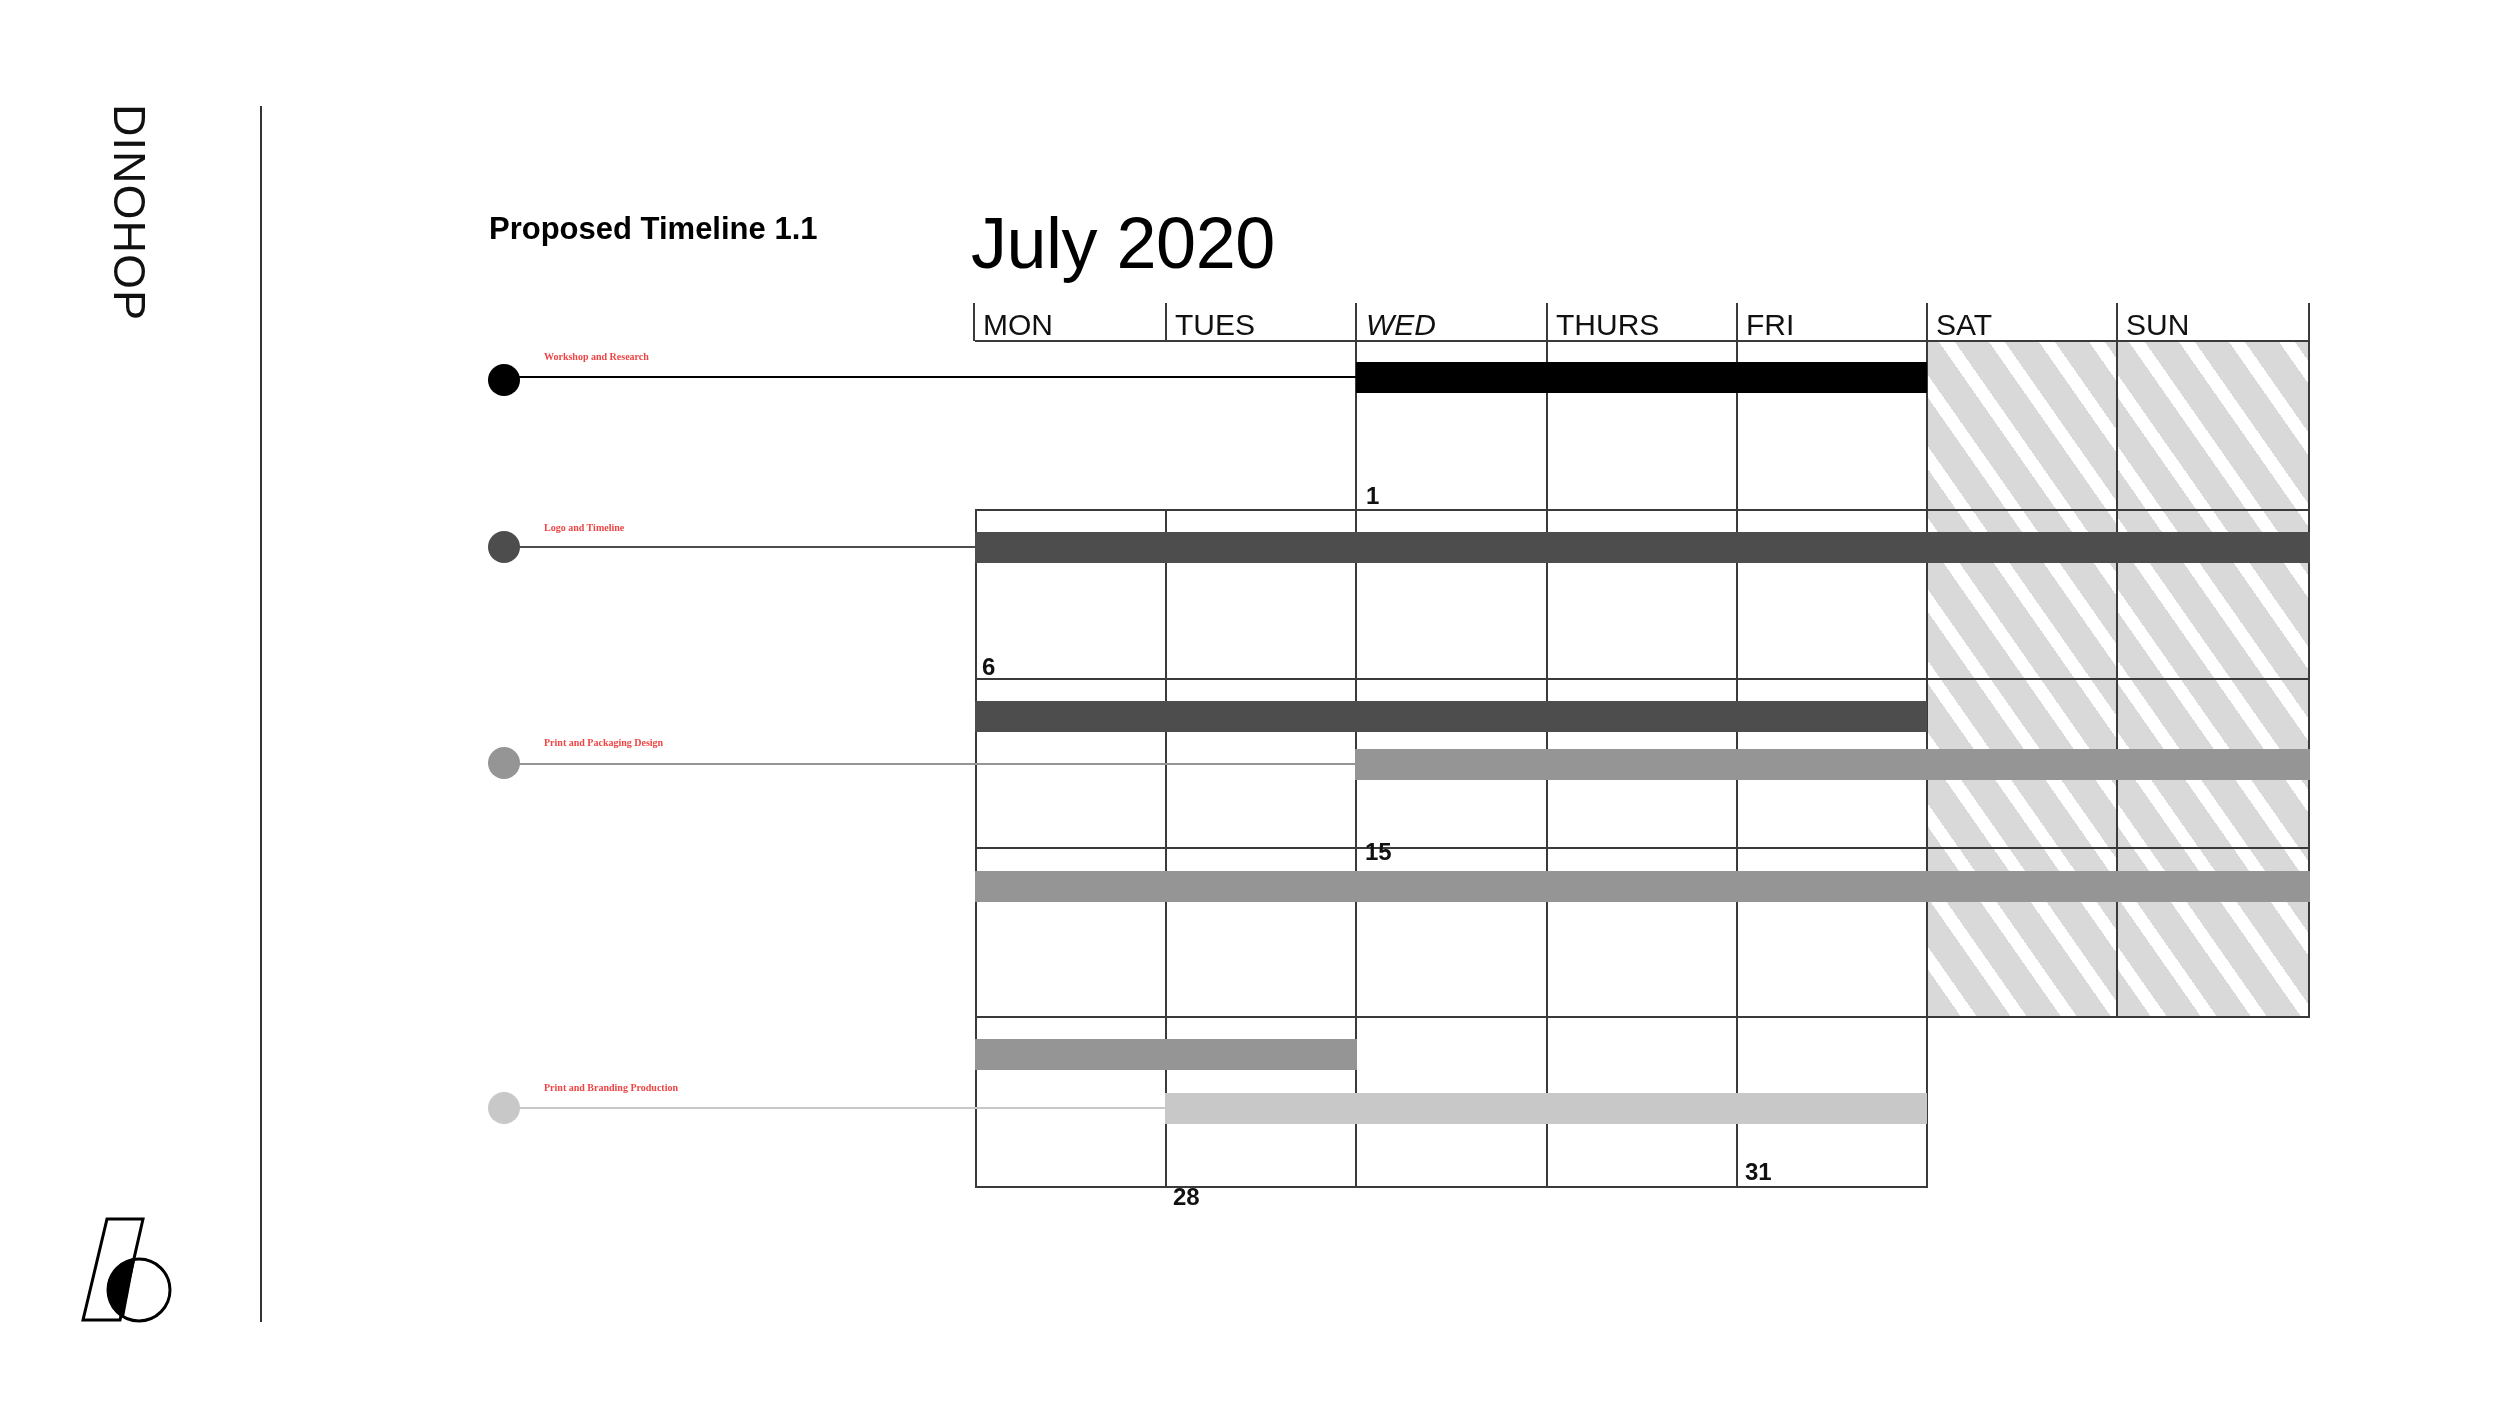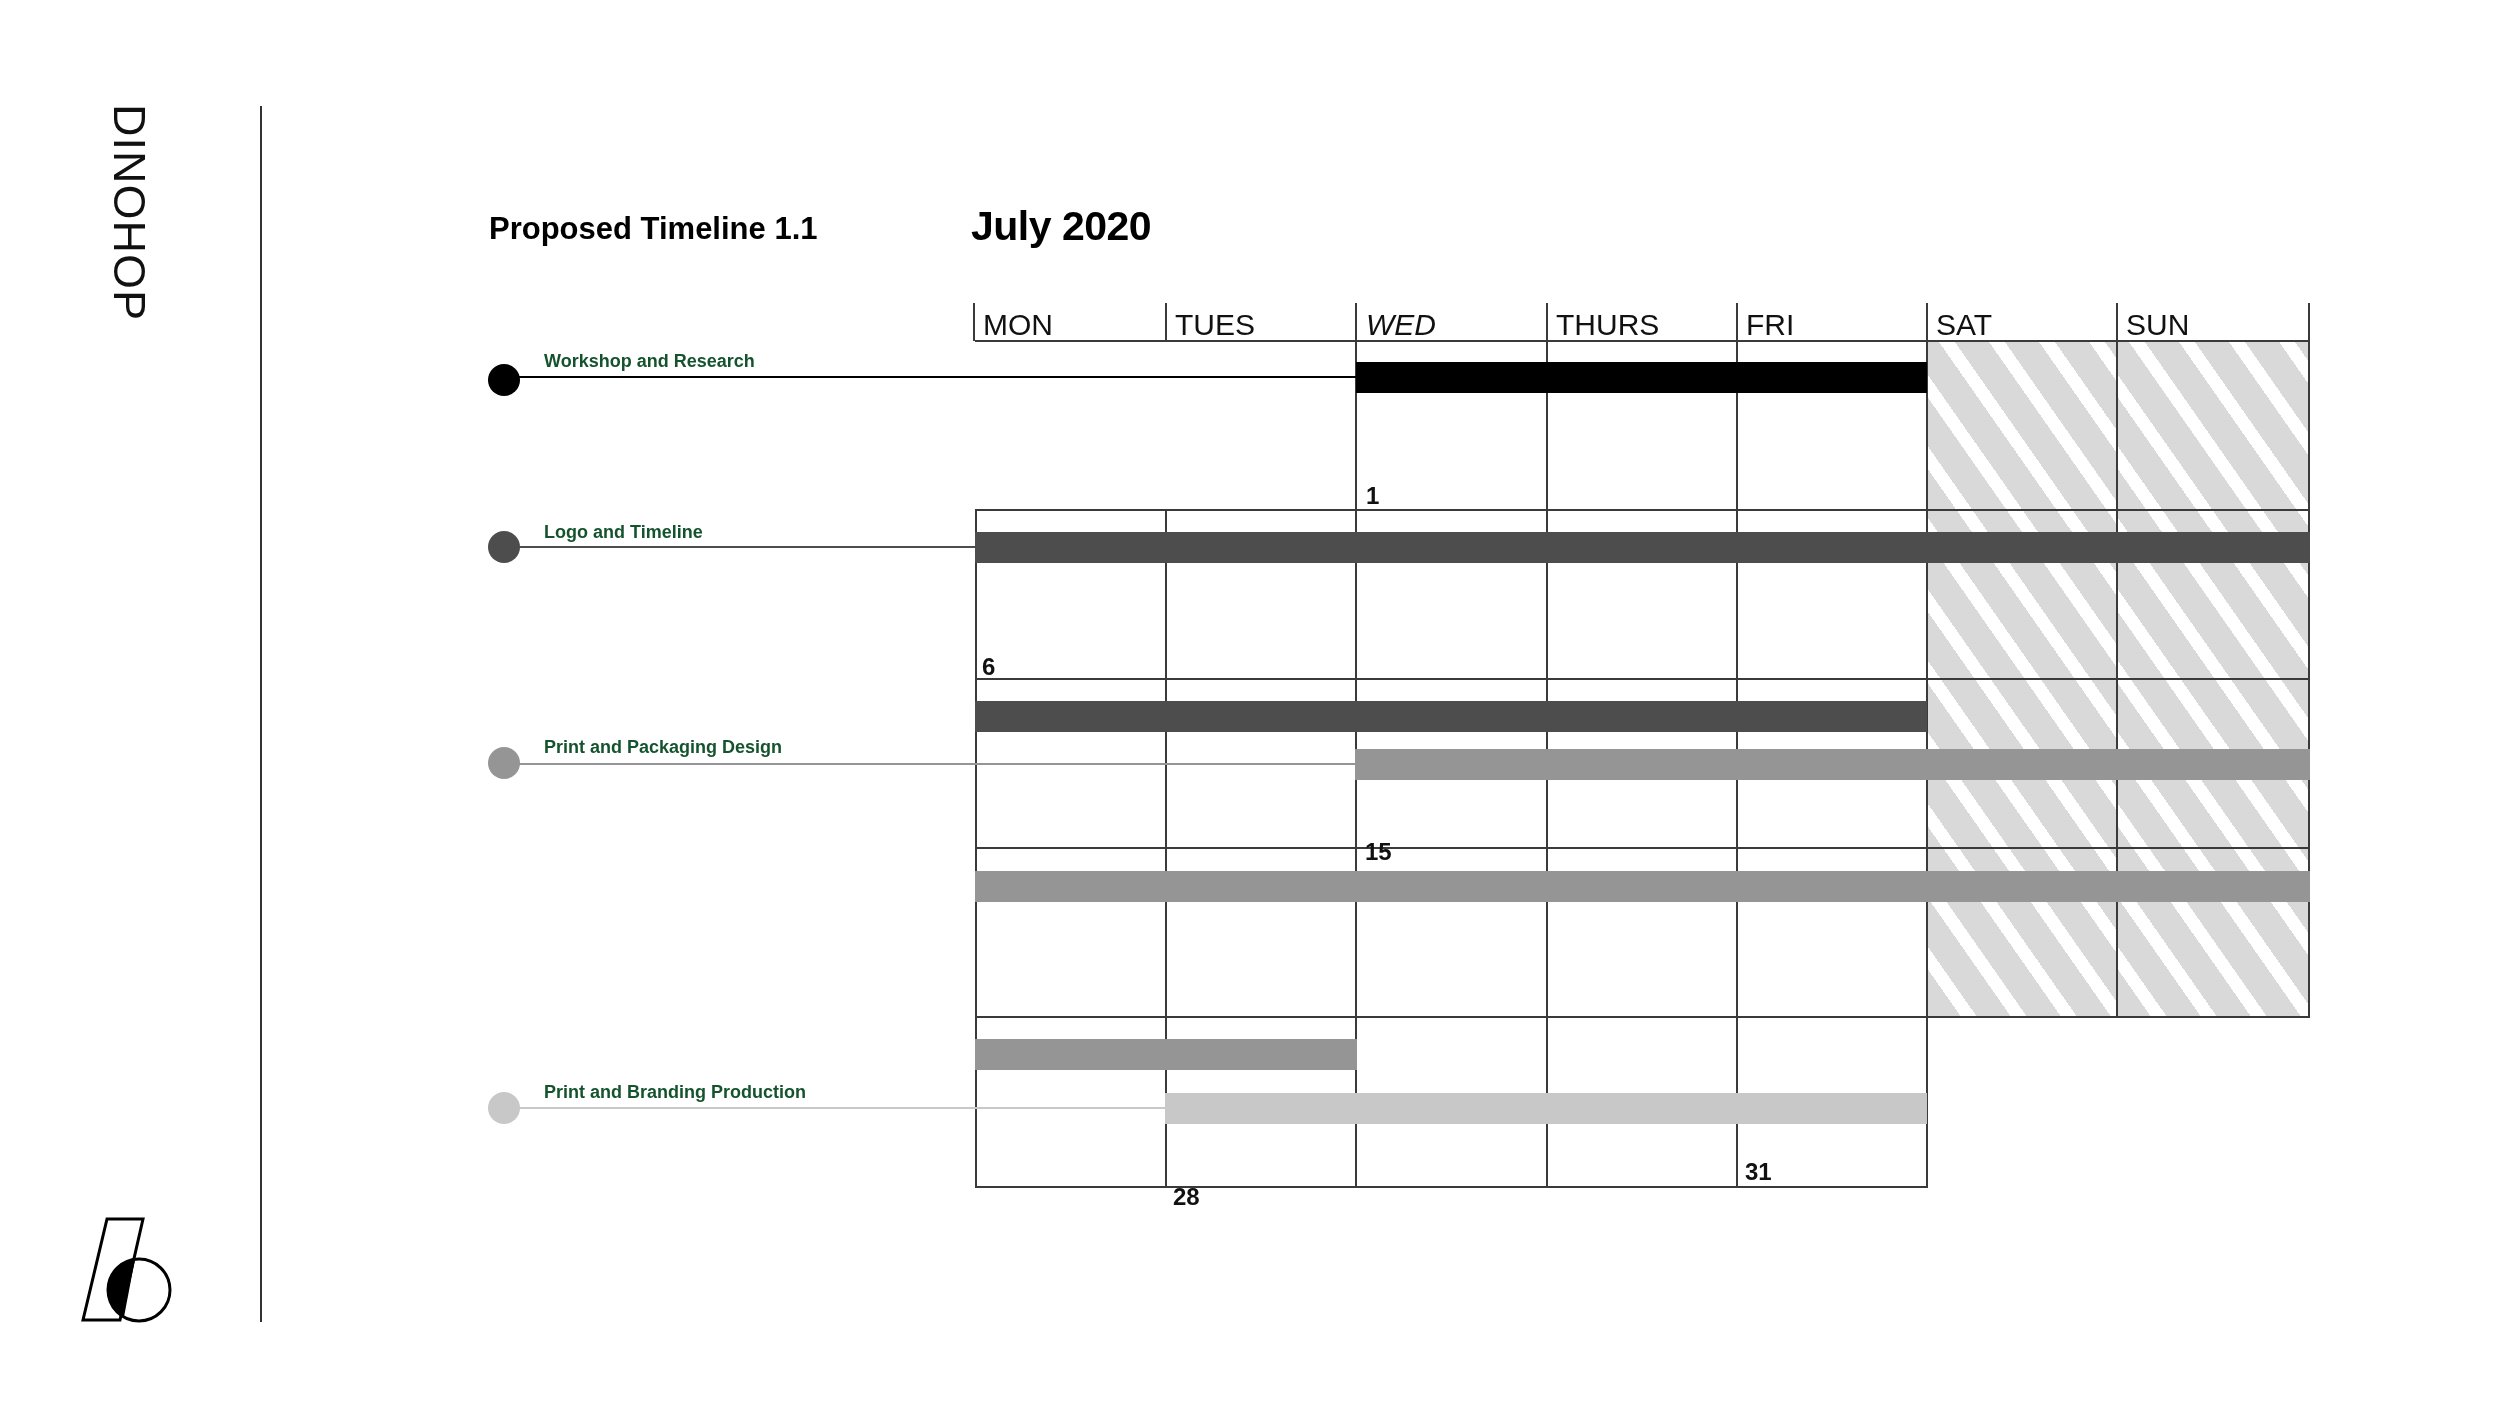--- a/index.html
+++ b/index.html
@@ -1,29 +1,29 @@
 <!DOCTYPE html>
 <html><head>
 <meta charset="utf-8">
 <style>
   html, body { margin:0; padding:0; background:#ffffff; }
   body { width:2500px; height:1406px; position:relative; overflow:hidden; font-family:"Liberation Sans", sans-serif; color:#000; }
   .brand { position:absolute; left:104px; top:104px; transform-origin:0 0; transform:translate(48px,0) rotate(90deg); font-size:45px; font-weight:300; letter-spacing:1px; white-space:nowrap; line-height:1; color:#111; }
   .side-rule { position:absolute; left:260px; top:106px; width:2px; height:1216px; background:#333; }
   .logo { position:absolute; left:78px; top:1214px; width:100px; height:112px; }
   .doc-title { position:absolute; left:489px; top:212px; font-size:31px; font-weight:bold; white-space:nowrap; line-height:1.1; }
-  .month-title { position:absolute; left:971px; top:204px; font-size:41px; font-weight:bold; white-space:nowrap; line-height:1.1; letter-spacing:-0.5px; }
+  .month-title { position:absolute; left:971px; top:204px; font-size:72px; font-weight:normal; white-space:nowrap; line-height:1.1; letter-spacing:-0.5px; }
   .day-label { position:absolute; top:308px; font-size:30px; font-weight:300; line-height:1.1; color:#111; white-space:nowrap; }
   .hline { position:absolute; height:2px; background:#3a3a3a; }
   .vline { position:absolute; width:2px; background:#3a3a3a; }
   .weekend { position:absolute; background: repeating-linear-gradient(55deg, #d9d9d9 0px, #d9d9d9 28px, #ffffff 28px, #ffffff 41px); }
   .bar { position:absolute; height:31px; }
   .task-dot { position:absolute; width:32px; height:32px; border-radius:50%; }
   .task-line { position:absolute; height:2px; }
-  .task-label { position:absolute; font-size:18px; font-weight:bold; white-space:nowrap; line-height:1; color:#14532d; }
+  .task-label { position:absolute; font-size:10px; font-weight:bold; white-space:nowrap; line-height:1; color:#ef4444;font-family:Liberation Serif, serif; }
   .date-num { position:absolute; font-size:24px; font-weight:bold; line-height:1; color:#111; }
 </style>
 </head>
 <body>
 
 <div class="brand">DINOHOP</div>
 <div class="side-rule"></div>
 <svg class="logo" viewBox="0 0 100 112">
   <polygon points="29,5 65,5 42,106 5,106" fill="none" stroke="#000" stroke-width="3"></polygon>
   <path d="M 57,45 A 31 31 0 0 0 46,103 Z" fill="#000"></path>

